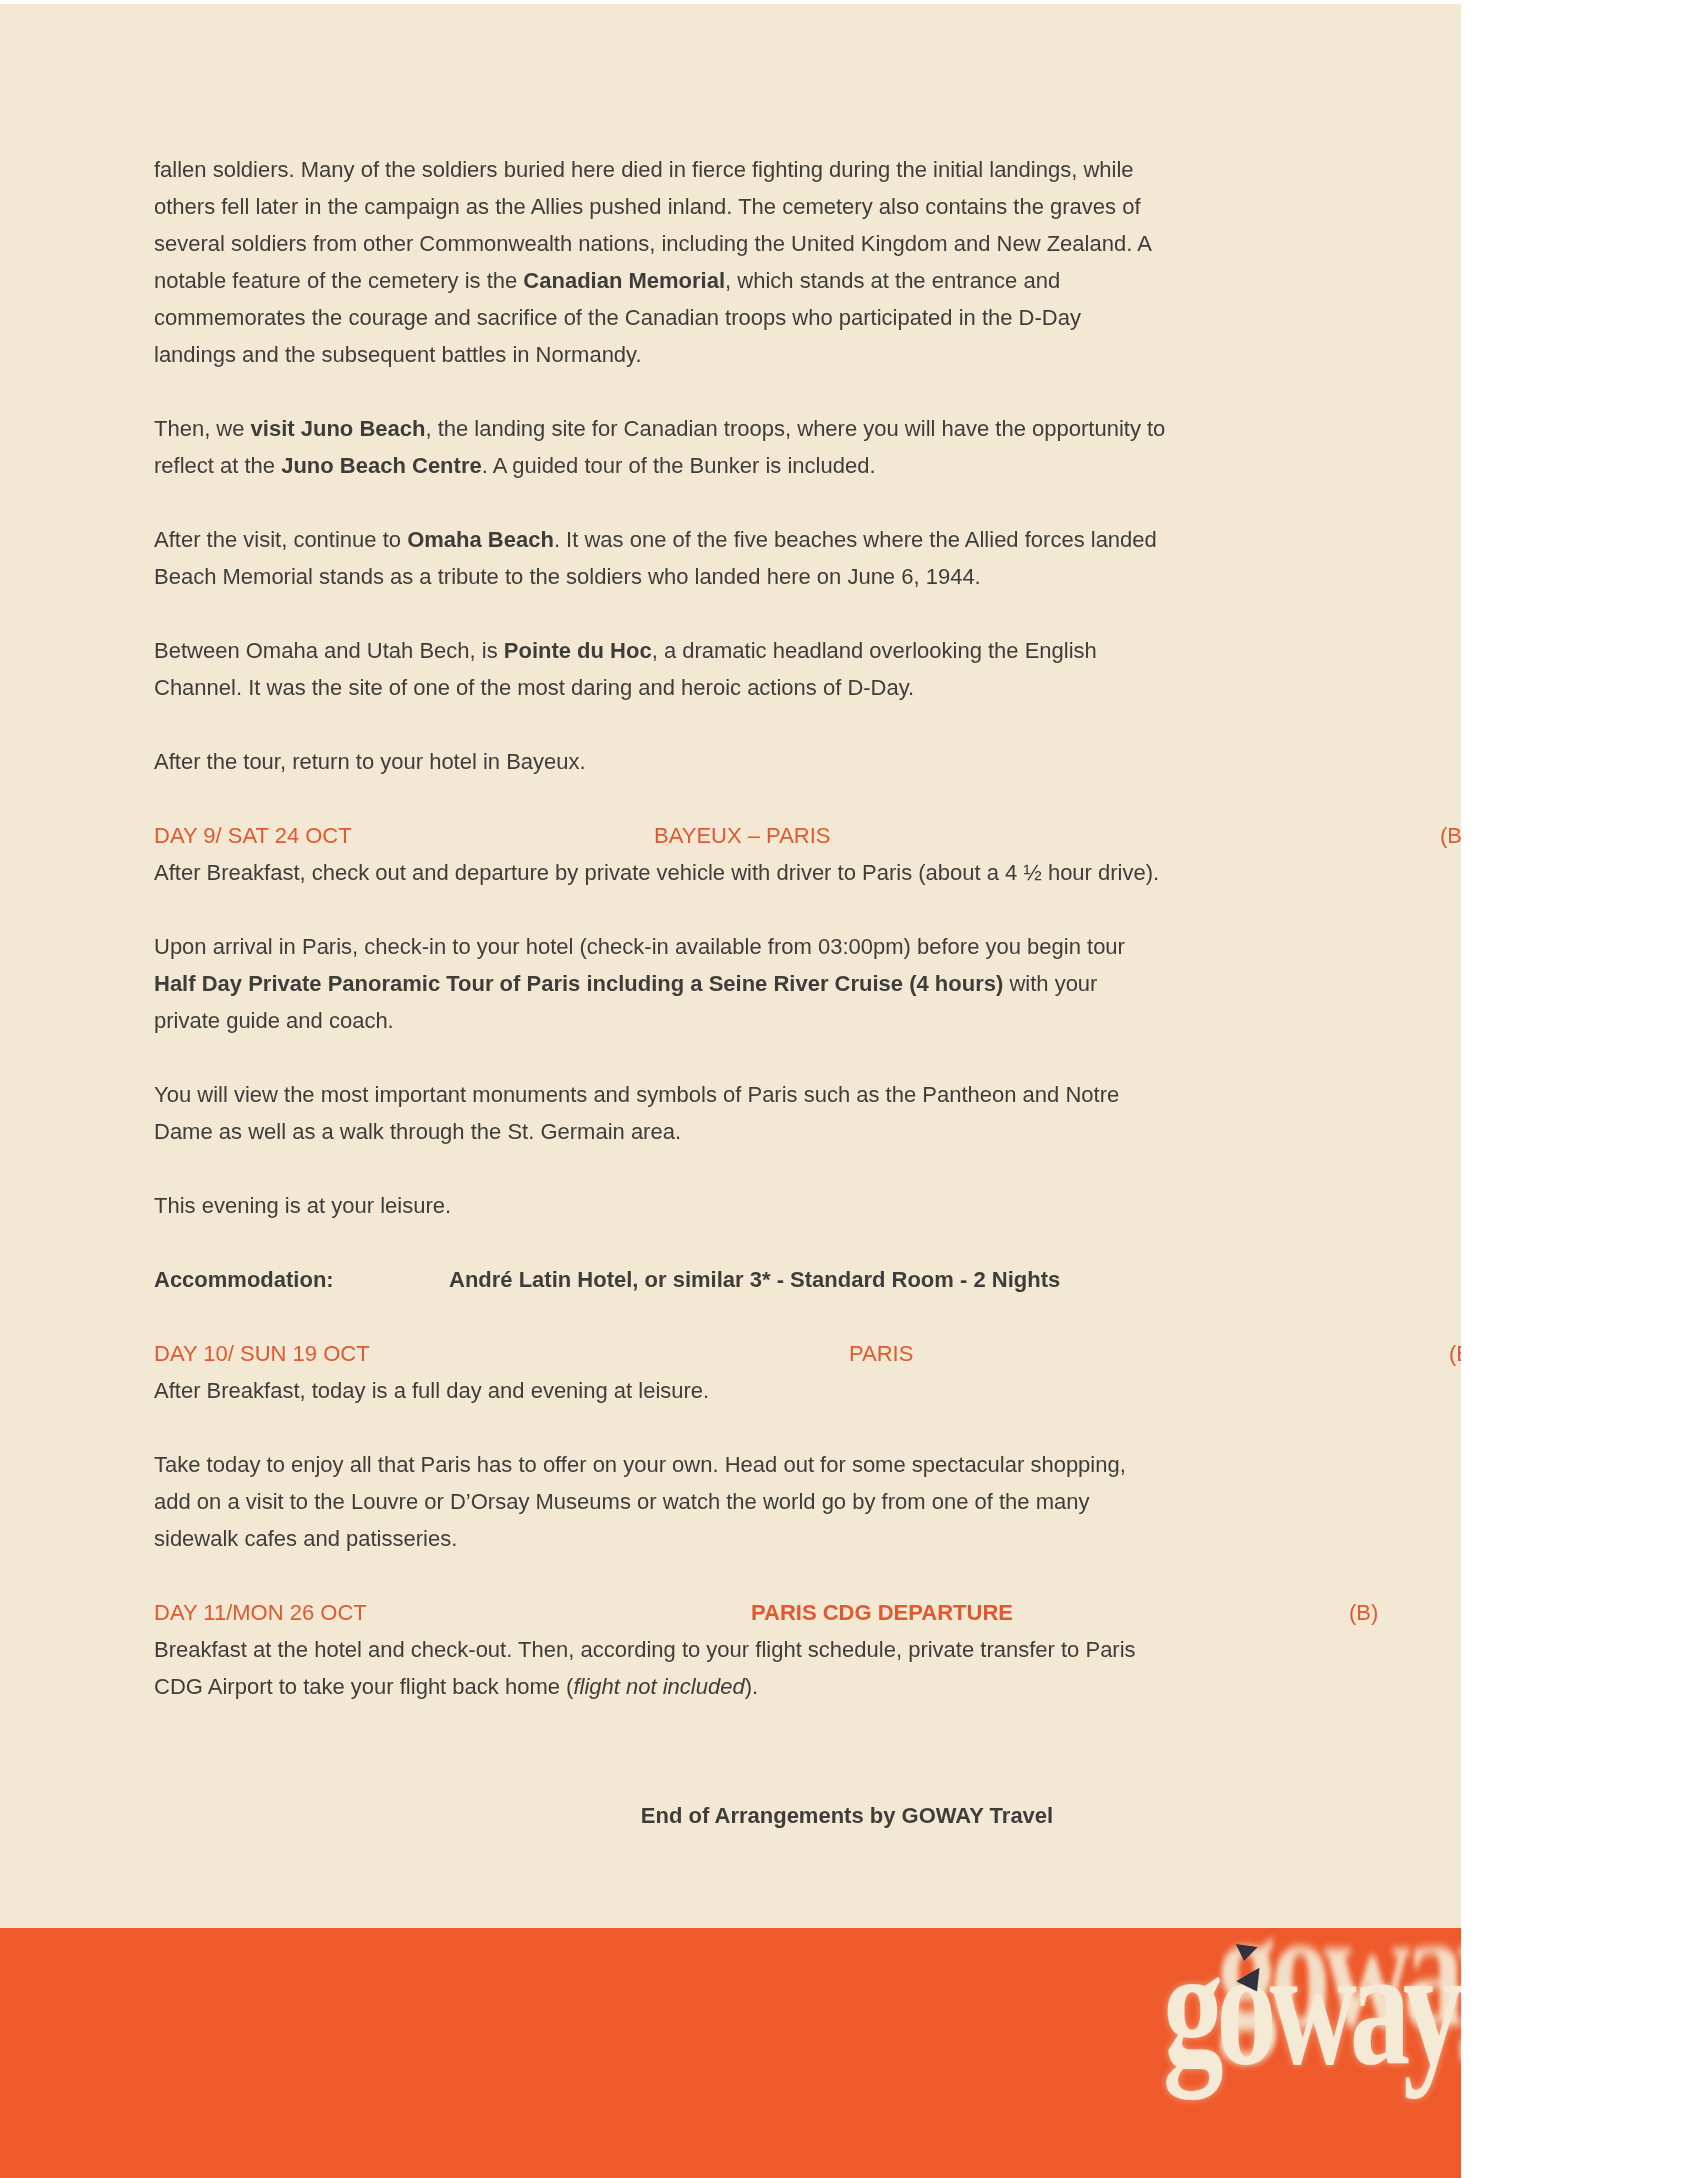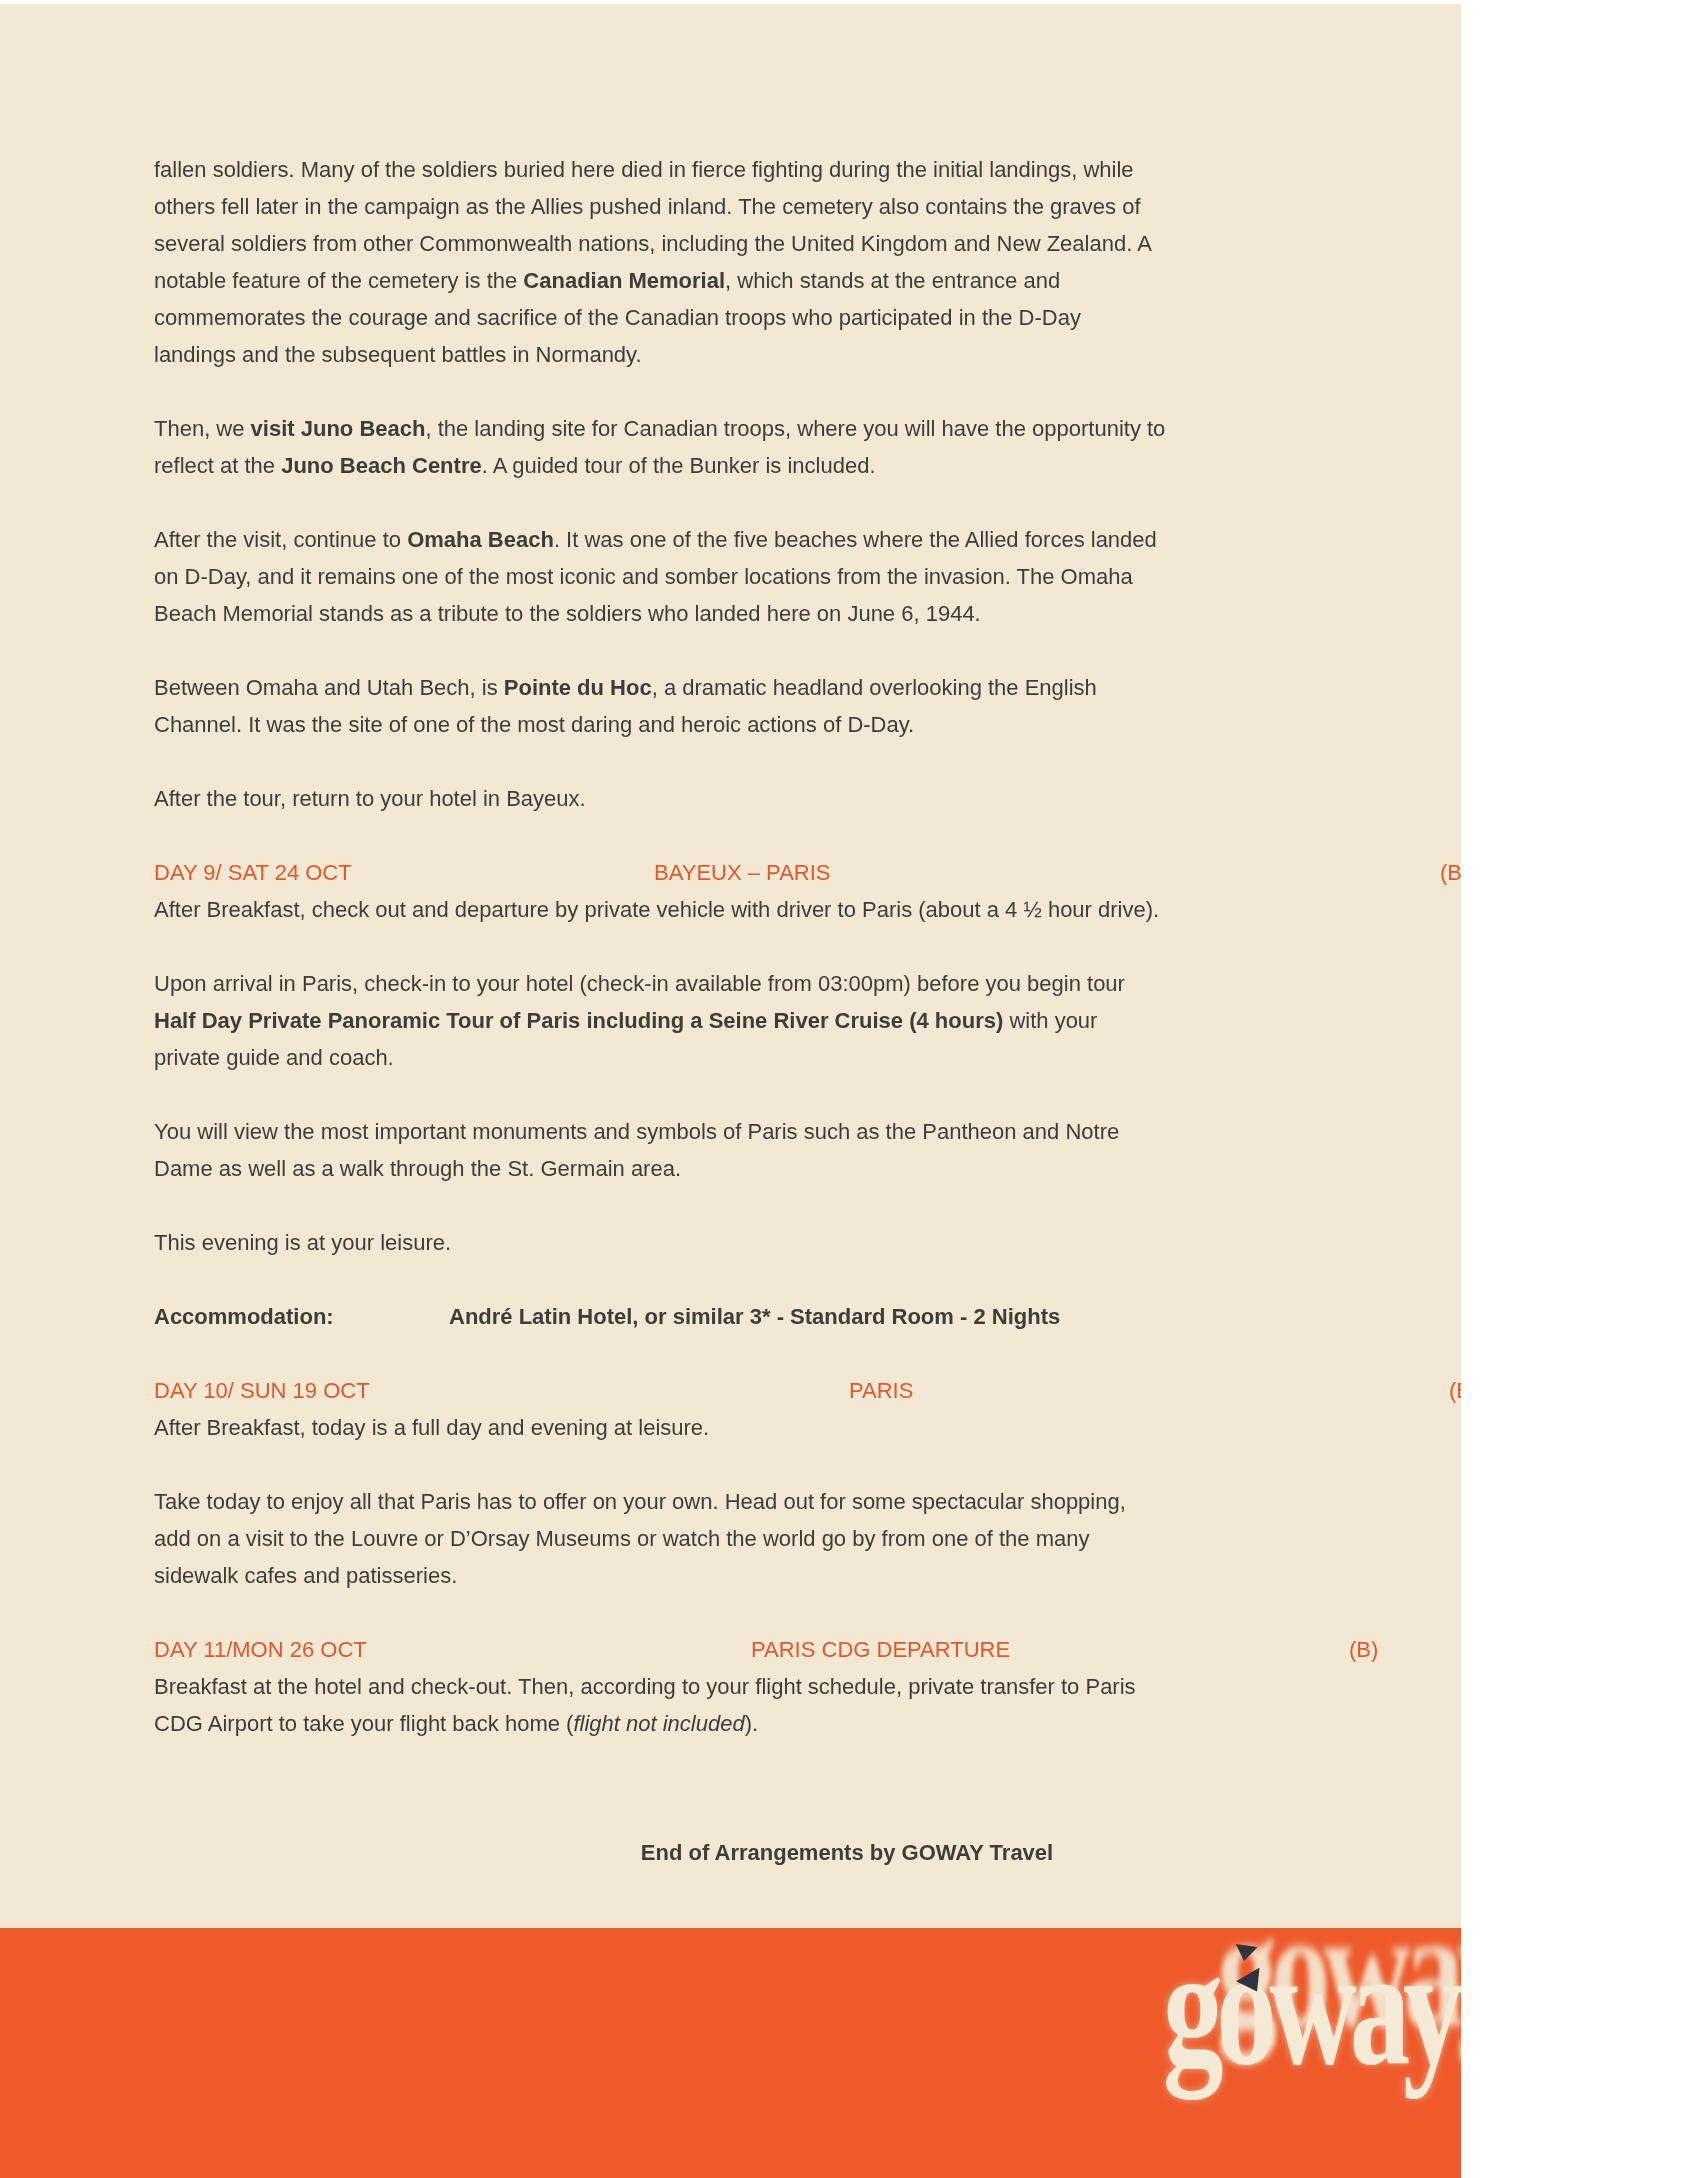--- a/index.html
+++ b/index.html
@@ -69,21 +69,20 @@
         <div class="line"><span class="">notable feature of the cemetery is the </span><span class="seg-b ">Canadian Memorial</span><span class="">, which stands at the entrance and</span></div>
         <div class="line"><span class="">commemorates the courage and sacrifice of the Canadian troops who participated in the D-Day</span></div>
         <div class="line"><span class="">landings and the subsequent battles in Normandy.</span></div>
       </div>
       <div class="block">
         <div class="line"><span class="">Then, we </span><span class="seg-b ">visit Juno Beach</span><span class="">, the landing site for Canadian troops, where you will have the opportunity to</span></div>
         <div class="line"><span class="">reflect at the </span><span class="seg-b ">Juno Beach Centre</span><span class="">. A guided tour of the Bunker is included.</span></div>
       </div>
       <div class="block">
         <div class="line"><span class="">After the visit, continue to </span><span class="seg-b ">Omaha Beach</span><span class="">.  It was one of the five beaches where the Allied forces landed</span></div>
-        <div class="line"><span class="">on D-Day, and it remains one of the most iconic and somber locations from the invasion. The Omaha</span></div>
         <div class="line"><span class="">Beach Memorial stands as a tribute to the soldiers who landed here on June 6, 1944.</span></div>
       </div>
       <div class="block">
         <div class="line"><span class="">Between Omaha and Utah Bech, is </span><span class="seg-b ">Pointe du Hoc</span><span class="">, a dramatic headland overlooking the English</span></div>
         <div class="line"><span class="">Channel. It was the site of one of the most daring and heroic actions of D-Day.</span></div>
       </div>
       <div class="block">
         <div class="line"><span class="">After the tour, return to your hotel in Bayeux.</span></div>
       </div>
       <div class="day-header"><span>DAY 9/ SAT 24 OCT</span><span class="route" style="left: 500px;">BAYEUX – PARIS</span><span class="meal" style="left: 1286px;">(B)</span></div>
@@ -105,21 +104,21 @@
       <div class="block tabbed"><span>Accommodation:</span><span class="tab-value" style="left: 295px;">André Latin Hotel, or similar 3* - Standard Room - 2 Nights</span></div>
       <div class="day-header"><span>DAY 10/ SUN 19 OCT</span><span class="route" style="left: 695px;">PARIS</span><span class="meal" style="left: 1295px;">(B)</span></div>
       <div class="block">
         <div class="line"><span class="">After Breakfast, today is a full day and evening at leisure.</span></div>
       </div>
       <div class="block">
         <div class="line"><span class="">Take today to enjoy all that Paris has to offer on your own. Head out for some spectacular shopping,</span></div>
         <div class="line"><span class="">add on a visit to the Louvre or D’Orsay Museums or watch the world go by from one of the many</span></div>
         <div class="line"><span class="">sidewalk cafes and patisseries.</span></div>
       </div>
-      <div class="day-header"><span>DAY 11/MON 26 OCT</span><span class="route" style="left: 597px;">PARIS CDG DEPARTURE</span><span class="meal" style="left: 1195px;">(B)</span></div>
+      <div class="day-header"><span>DAY 11/MON 26 OCT</span><span class="route" style="left: 597px; font-weight: bold;">PARIS CDG DEPARTURE</span><span class="meal" style="left: 1195px;">(B)</span></div>
       <div class="block">
         <div class="line"><span class="">Breakfast at the hotel and check-out. Then, according to your flight schedule, private transfer to Paris</span></div>
         <div class="line"><span class="">CDG Airport to take your flight back home (</span><span class="seg-i">flight not included</span><span class="">).</span></div>
       </div>
       <div class="block end-line">End of Arrangements by GOWAY Travel</div>
     </div>
 
   <div class="footer-band">
     <div class="goway-logo">
       <span class="logo-text logo-ghost">goway</span>

